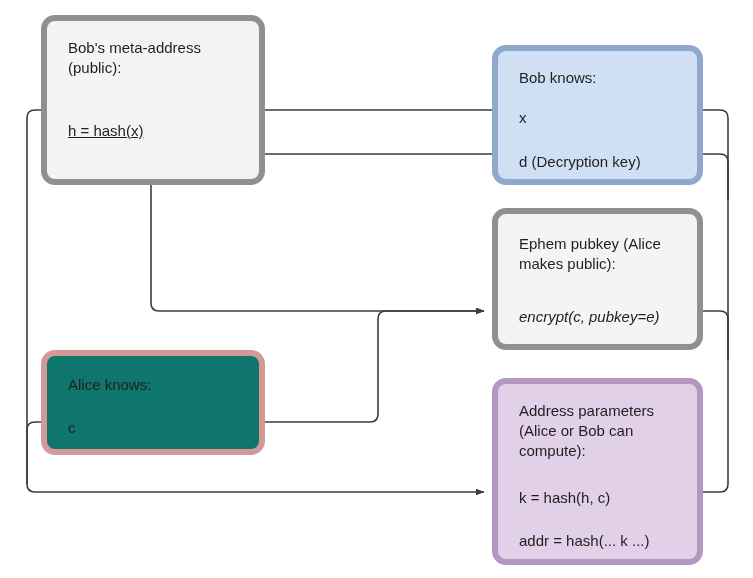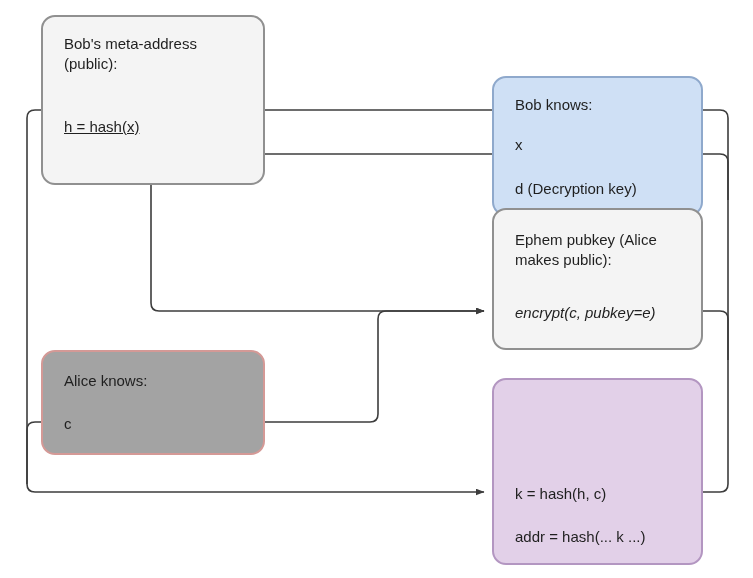--- a/index.html
+++ b/index.html
@@ -12,38 +12,38 @@
     width: 753px;
     height: 578px;
     background: #ffffff;
     font-family: "Liberation Sans", sans-serif;
     overflow: hidden;
   }
   .box {
     position: absolute;
     box-sizing: border-box;
     border-radius: 14px;
-    border: 2px solid #f97316;
+    border: 6px solid #f97316;
     padding: 8px;
   }
   .box .line {
     position: absolute;
     left: 21px;
     font-size: 15px;
     line-height: 20px;
     color: #1f1f1f;
     white-space: pre;
   }
   .box .title {
     white-space: pre-line;
   }
   
   .box-gray   { background: #f4f4f4; border-color: #909090; }
-  .box-blue   { background: #cfe0f5; border-color: #8fa9cc; margin-top: 31px; }
-  .box-pink   { background: #a3a3a3; border-color: #d49996; }
+  .box-blue   { background: #cfe0f5; border-color: #8fa9cc; }
+  .box-pink   { background: #0f766e; border-color: #d49996; }
   .box-purple { background: #e2d0e8; border-color: #b396c1; }
 
   svg#wires {
     position: absolute;
     left: 0; top: 0;
     width: 753px;
     height: 578px;
     pointer-events: none;
   }
   svg#wires path, svg#wires line {
@@ -100,17 +100,20 @@
 makes public):</div>
     <div class="line" style="top:93px;font-style:italic;">encrypt(c, pubkey=e)</div>
   </div>
 
   <div class="box box-pink" style="left:41px; top:350px; width:224px; height:105px;">
     <div class="line title" style="top:19px;">Alice knows:</div>
     <div class="line" style="top:62px;">c</div>
   </div>
 
   <div class="box box-purple" style="left:492px; top:378px; width:211px; height:187px;">
+    <div class="line title" style="top:17px;">Address parameters
+(Alice or Bob can
+compute):</div>
     <div class="line" style="top:104px;">k = hash(h, c)</div>
     <div class="line" style="top:147px;">addr = hash(... k ...)</div>
   </div>
 
 </div>
 
 </body></html>

